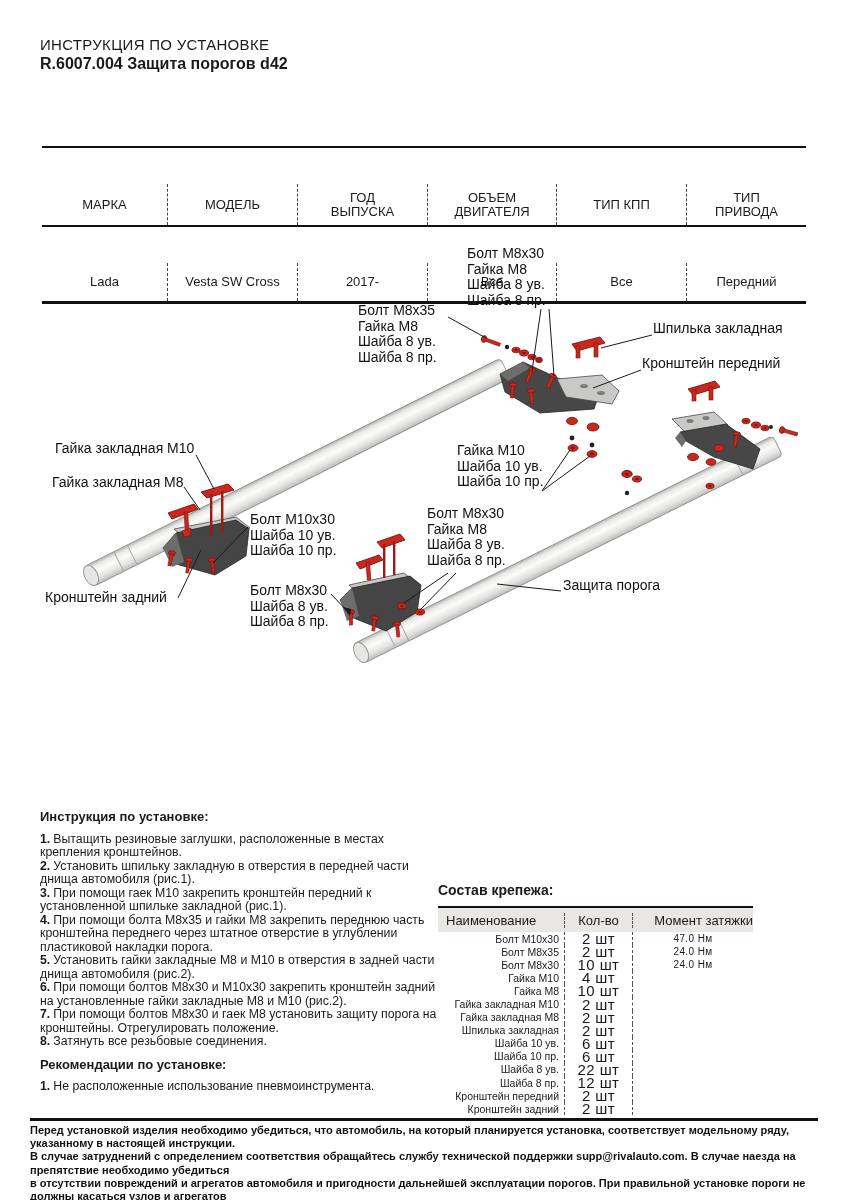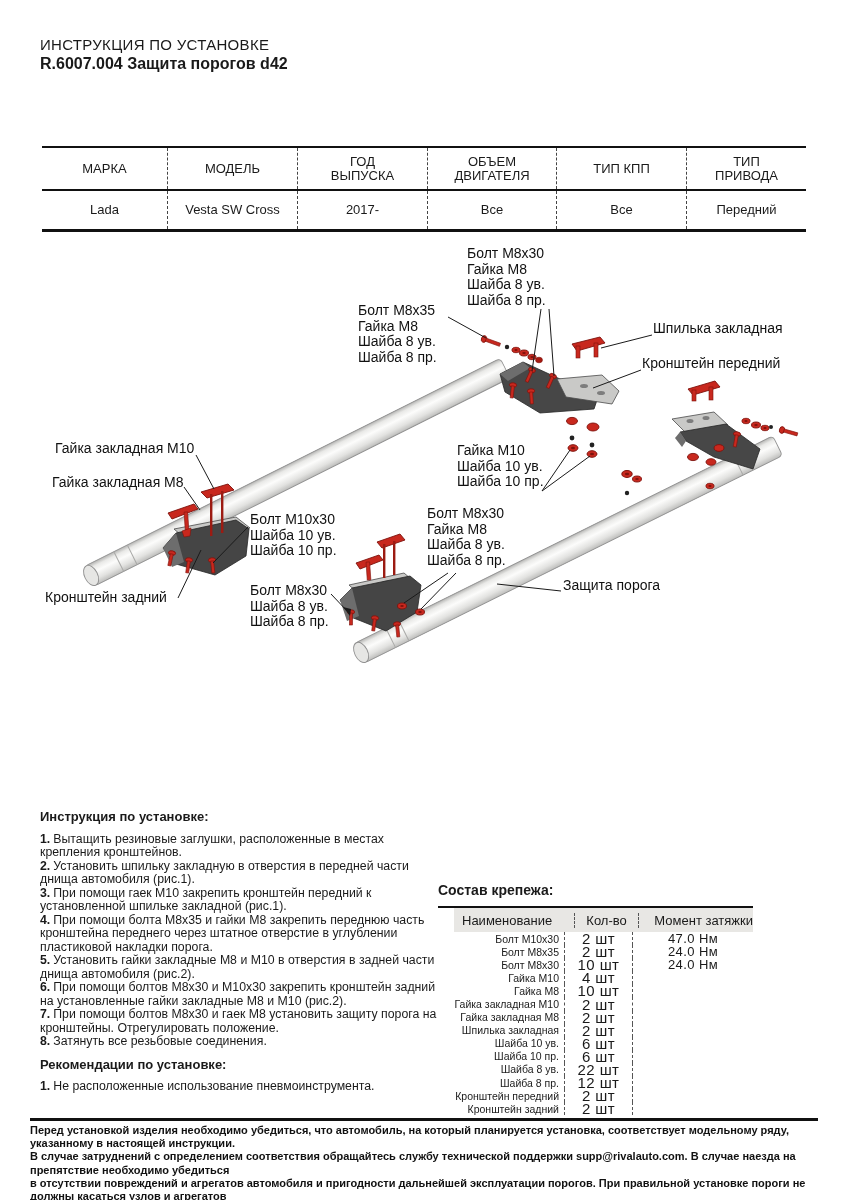--- a/index.html
+++ b/index.html
@@ -4,48 +4,48 @@
 <style>
   html,body{margin:0;padding:0;background:#ffffff;}
   .page{position:relative;width:848px;height:1200px;background:#fff;overflow:hidden;
         font-family:"Liberation Sans",sans-serif;color:#1a1a1a;}
   .abs{position:absolute;}
   
   .title1{left:40px;top:36px;font-size:15px;letter-spacing:.3px;}
   .title2{left:40px;top:55px;font-size:16px;font-weight:bold;}
   
   .vtable{left:42px;top:146px;width:764px;border-top:2px solid #111;border-bottom:3px solid #111;}
-  .vrow{display:flex;}
+  .vrow{display:flex;margin-top:36px;}
   .vrow.head{height:41px;border-bottom:2px solid #111;}
   .vrow.data{height:38px;}
   .vcell{display:flex;align-items:center;justify-content:center;text-align:center;
          font-size:13px;line-height:14px;white-space:pre-line;border-right:1px dashed #444;}
   .vcell:last-child{border-right:none;}
   .vc0{width:125px;} .vc1{width:129px;} .vc2{width:129px;} .vc3{width:128px;} .vc4{width:129px;} .vc5{flex:1;}
   
   .diagram{left:0;top:240px;width:848px;height:470px;}
   .dlabel{position:absolute;font-size:14px;line-height:15.5px;white-space:pre-line;color:#111;}
   
   .col-left{left:40px;top:810px;width:401px;font-size:12.3px;line-height:13.5px;}
   .sec-title{font-size:13px;font-weight:bold;margin:0 0 9px 0;}
   .sec-title.second{margin-top:9px;}
   .step b{margin-right:3px;}
   
   .hw-title{left:438px;top:882px;font-size:14px;font-weight:bold;}
   .hwtable{left:438px;top:906px;width:315px;border-top:2px solid #111;}
-  .hwhead{display:flex;background:#e8e7e4;height:24px;align-items:center;margin-left:16px;}
+  .hwhead{display:flex;background:#e8e7e4;height:24px;align-items:center;}
   .hwhead .hc{font-size:13px;}
   .hc{box-sizing:border-box;}
   .hc0{width:127px;border-right:1px dashed #555;padding-left:8px;text-align:left;}
   .hc1{width:68px;border-right:1px dashed #555;text-align:center;}
   .hc2{width:120px;text-align:right;}
   .hwrow{display:flex;height:13.1px;align-items:center;}
   .hwrow .hc0{font-size:10.5px;text-align:right;padding:0 5px 0 0;height:100%;display:flex;align-items:center;justify-content:flex-end;}
   .hwrow .hc1{font-size:15px;letter-spacing:.4px;height:100%;display:flex;align-items:center;justify-content:center;}
-  .hwrow .hc2{font-size:13px;letter-spacing:.4px;height:100%;display:flex;align-items:center;justify-content:center;}
+  .hwrow .hc2{font-size:10px;letter-spacing:.4px;height:100%;display:flex;align-items:center;justify-content:center;}
   .hwrows{display:block;}
   
   .frule{left:30px;top:1118px;width:788px;height:3px;background:#111;}
   .ftext{left:30px;top:1124px;width:792px;font-size:11px;line-height:13.2px;font-weight:bold;white-space:pre-line;color:#111;}
 </style>
 </head>
 <body>
 
 <div class="page">
 

